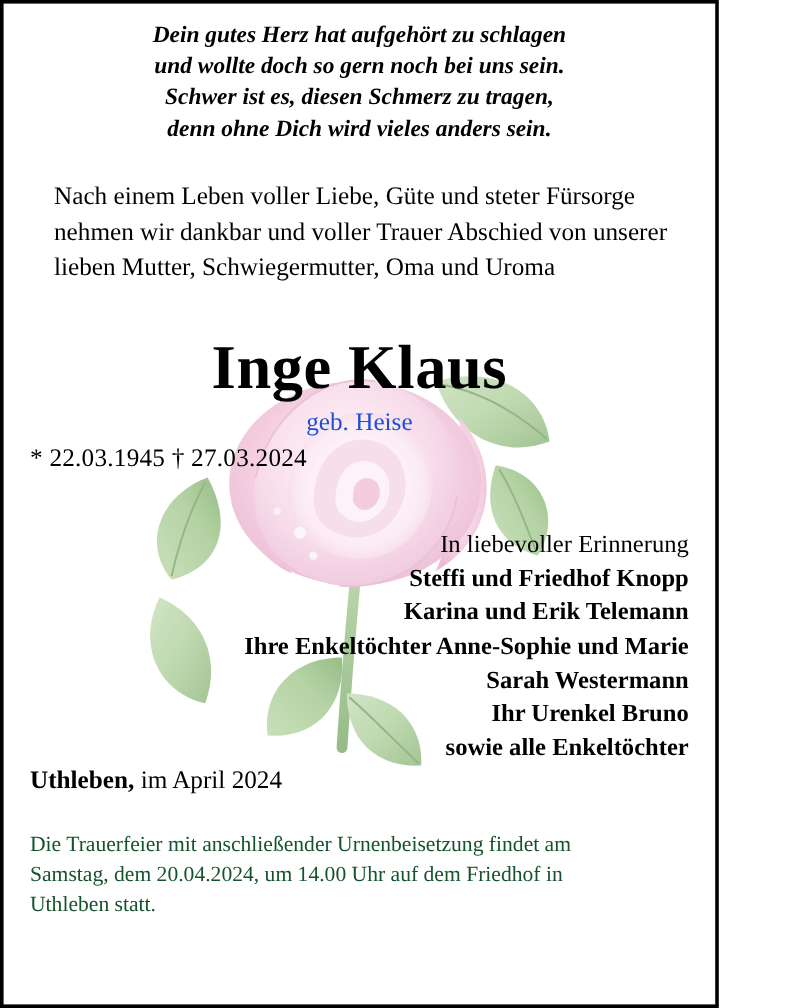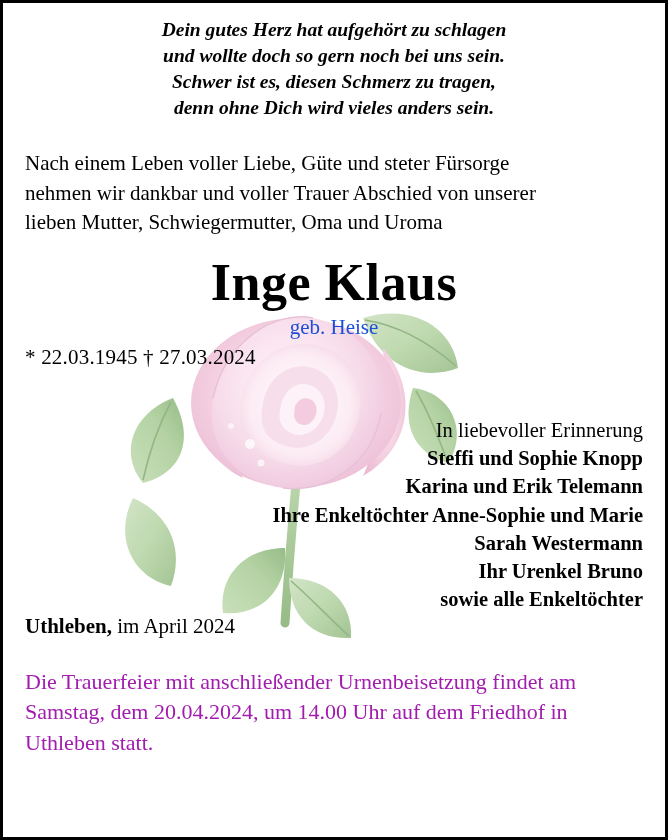--- a/index.html
+++ b/index.html
@@ -5,21 +5,21 @@
   html, body {
     margin: 0;
     padding: 0;
     background: #ffffff;
   }
   body {
     font-family: "Liberation Serif", serif;
   }
   .notice {
     position: relative;
-    width: 668px;
+    width: 599px;
     height: 840px;
     box-sizing: border-box;
     background: #ffffff;
     border: 3px solid #000000;
     overflow: hidden;
   }
   .rose-wrap {
     position: absolute;
     left: 110px;
     top: 245px;
@@ -50,27 +50,28 @@
   }
   .intro {
     margin-top: 28px;
     font-size: 21px;
     line-height: 1.42;
     color: #000;
     text-align: left;
   }
   .intro div {
     white-space: nowrap;
+    margin-left: 20px;
   }
   .name {
     text-align: center;
     font-size: 52px;
     font-weight: bold;
     letter-spacing: 0.5px;
-    margin-top: 18px;
+    margin-top: 42px;
     line-height: 1.05;
     color: #000;
   }
   .maiden {
     text-align: center;
     font-size: 21px;
     margin-top: 4px;
     color: #1d4ed8;
   }
   .dates {
@@ -95,23 +96,23 @@
   }
   .place {
     font-size: 21px;
     color: #000;
   }
   .place .bold {
     font-weight: bold;
   }
   .ceremony {
     margin-top: 28px;
-    font-size: 22px;
+    font-size: 18px;
     line-height: 1.4;
-    color: #a21caf;
+    color: #14532d;
   }
   .ceremony div {
     white-space: nowrap;
   }
 </style>
 </head>
 <body>
 
 <div class="notice">
 
@@ -201,21 +202,21 @@
       <div>nehmen wir dankbar und voller Trauer Abschied von unserer</div>
       <div>lieben Mutter, Schwiegermutter, Oma und Uroma</div>
     </div>
 
     <div class="name">Inge Klaus</div>
     <div class="maiden">geb. Heise</div>
     <div class="dates">* 22.03.1945    † 27.03.2024</div>
 
     <div class="mourners">
       <div class="lead">In liebevoller Erinnerung</div>
-      <div class="bold">Steffi und Sophie Knopp</div>
+      <div class="bold">Steffi und Friedhof Knopp</div>
       <div class="bold">Karina und Erik Telemann</div>
       <div class="bold">Ihre Enkeltöchter Anne-Sophie und Marie</div>
       <div class="bold">Sarah Westermann</div>
       <div class="bold">Ihr Urenkel Bruno</div>
       <div class="bold">sowie alle Enkeltöchter</div>
     </div>
 
     <div class="place">
       <span class="bold">Uthleben,</span><span> im April 2024</span>
     </div>

